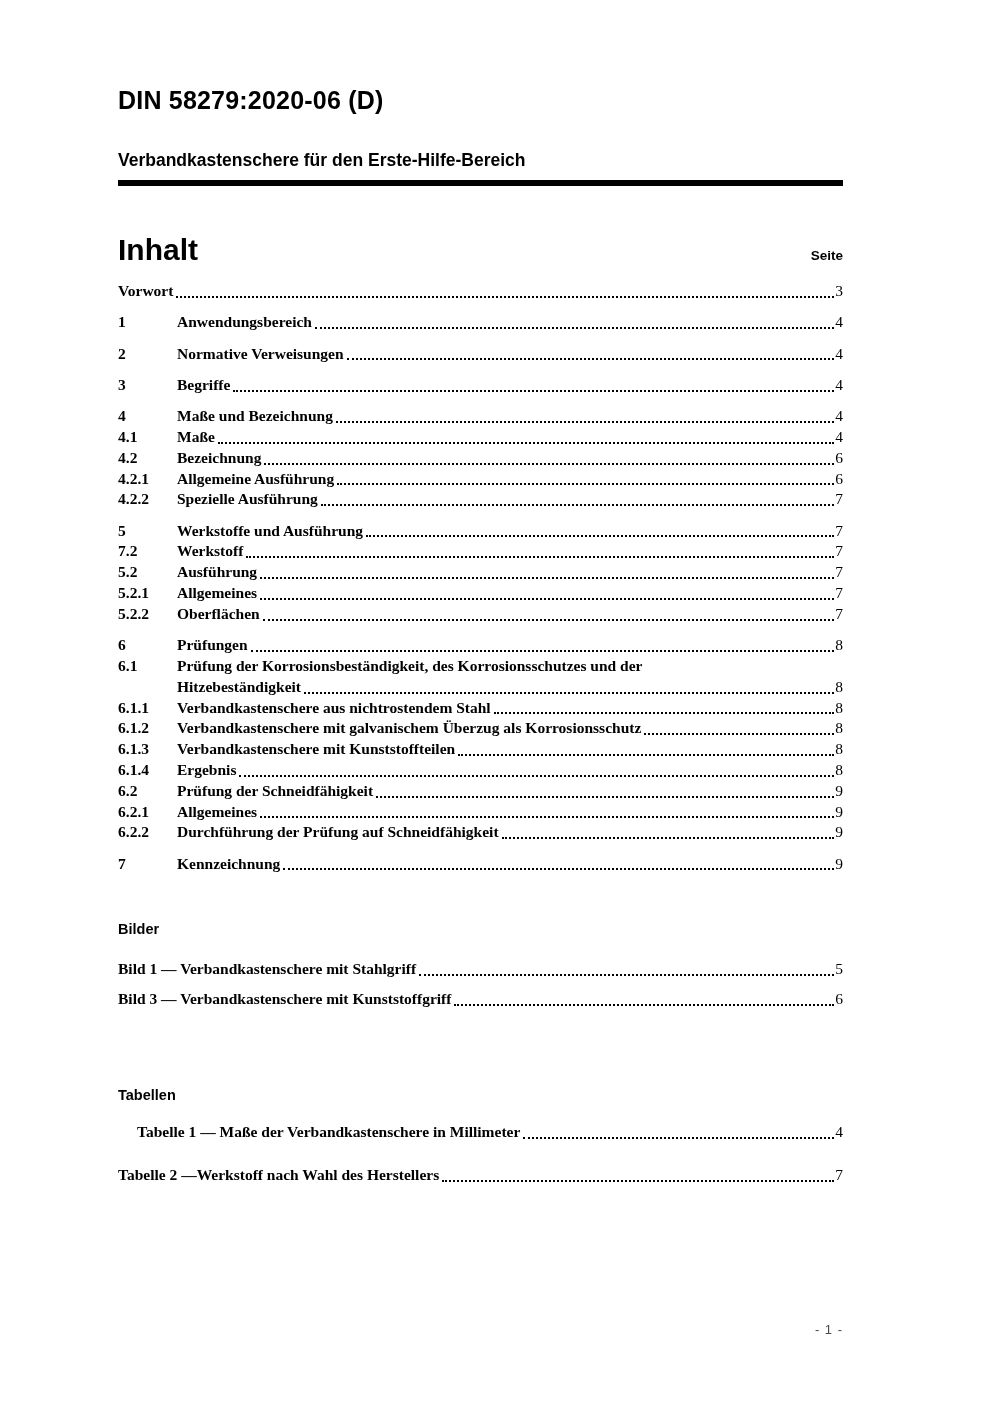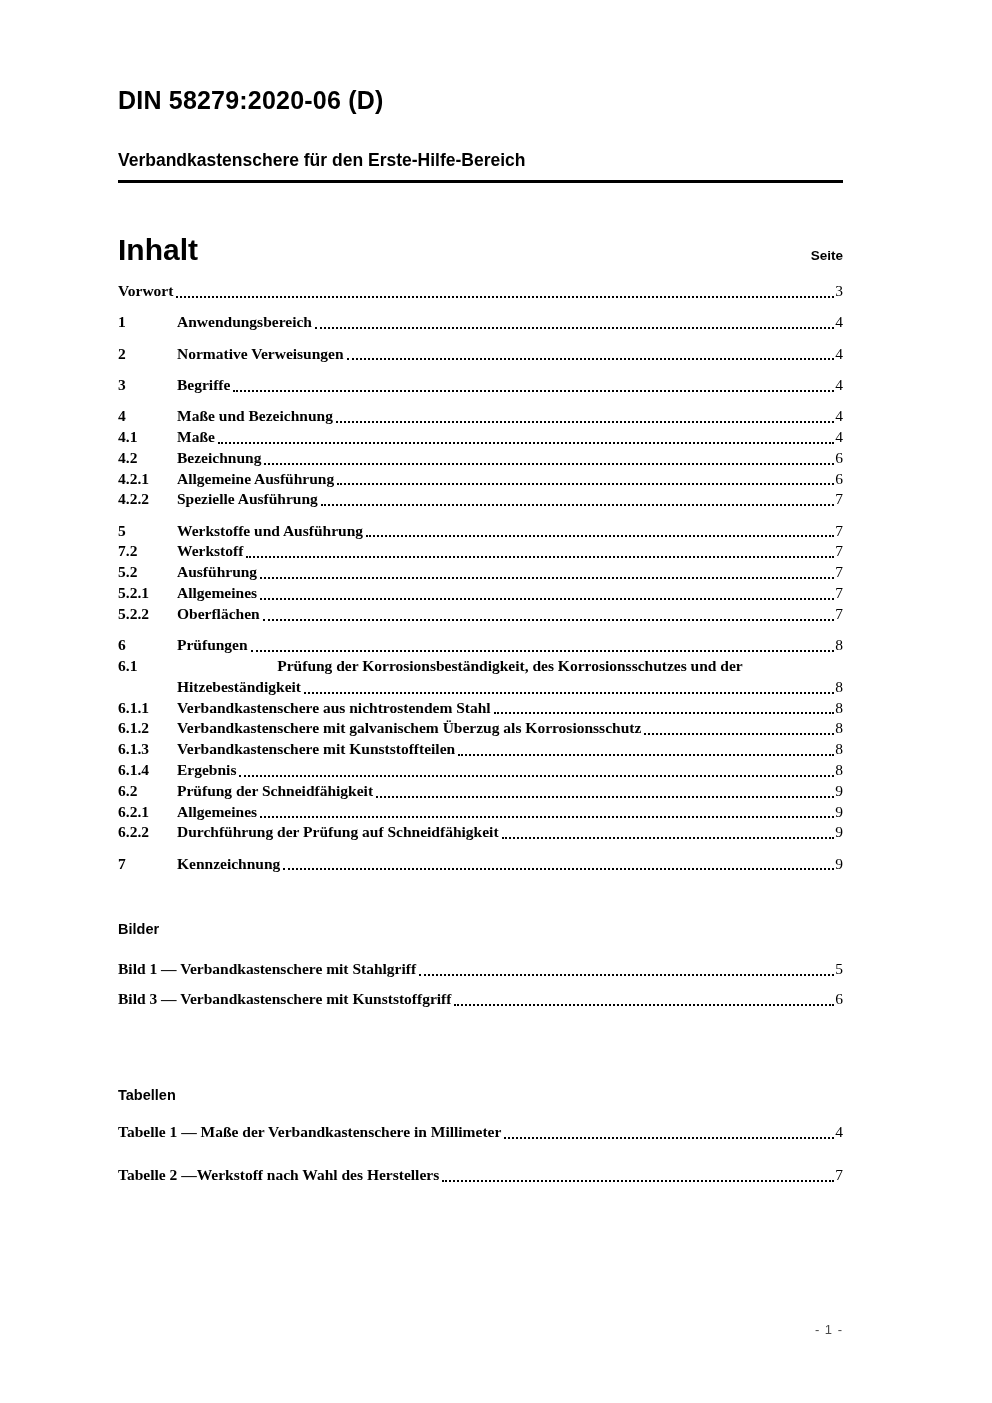--- a/index.html
+++ b/index.html
@@ -22,21 +22,21 @@
     font-size: 25px;
     letter-spacing: 0.2px;
   }
   .doc-title {
     position: absolute;
     top: 150px; left: 118px; right: 62px;
     font-family: "Liberation Sans", sans-serif;
     font-weight: bold;
     font-size: 17.5px;
     padding-bottom: 9px;
-    border-bottom: 3px solid #000000;
+    border-bottom: 6px solid #000000;
   }
 
   
   .toc-header {
     position: absolute;
     top: 216px; left: 118px; right: 62px;
     display: flex;
     justify-content: space-between;
     align-items: baseline;
     font-family: "Liberation Sans", sans-serif;
@@ -80,21 +80,21 @@
   }
   .fig-row {
     display: flex;
     align-items: flex-end;
     font-size: 15.5px;
     font-weight: bold;
     line-height: 20.8px;
   }
   #figures-section .fig-row.first { margin-top: 22px; }
   #figures-section .fig-row.next  { margin-top: 9.5px; }
-  #tables-section .fig-row.first  { margin-top: 19px; }
+  #tables-section .fig-row.first  { margin-top: 19px; margin-left: 19px; }
   #tables-section .fig-row.next   { margin-top: 22px; }
 
   
   .footer {
     position: absolute;
     top: 1322px; right: 62px;
     font-family: "Liberation Sans", sans-serif;
     font-size: 13px;
     color: #4a4a4a;
     letter-spacing: 1px;
@@ -273,21 +273,21 @@
             <span class="leader-line">
               <span class="toc-label">Prüfungen</span>
               <span class="leader"></span>
               <span class="toc-page">8</span>
             </span>
           </span>
         </div>
         <div class="toc-row">
           <span class="toc-num">6.1</span>
           <span class="toc-body">
-            <span style="display: block; text-align: center;">Prüfung der Korrosionsbeständigkeit, des Korrosionsschutzes und der</span>
+            <span style="display: block;">Prüfung der Korrosionsbeständigkeit, des Korrosionsschutzes und der</span>
             <span class="leader-line">
               <span class="toc-label">Hitzebeständigkeit</span>
               <span class="leader"></span>
               <span class="toc-page">8</span>
             </span>
           </span>
         </div>
         <div class="toc-row">
           <span class="toc-num">6.1.1</span>
           <span class="toc-body">

